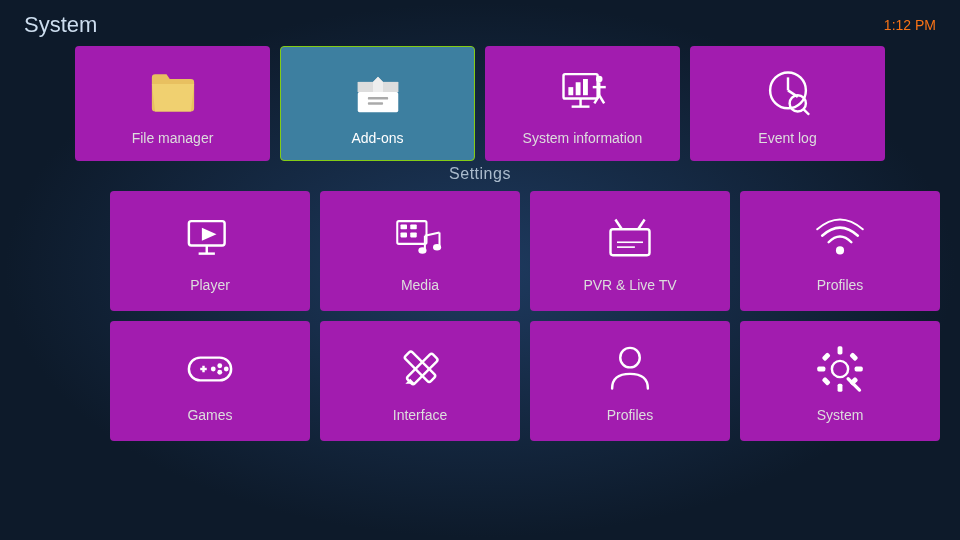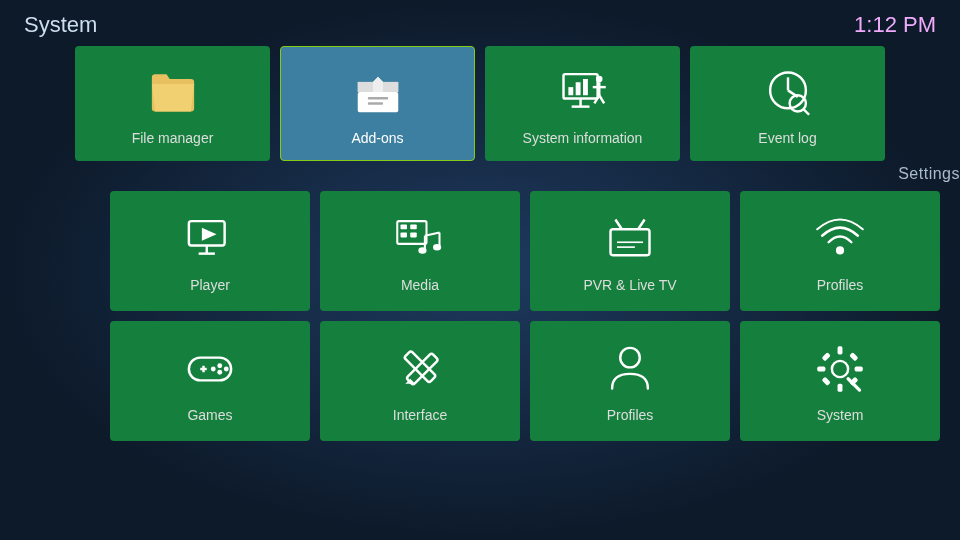--- a/index.html
+++ b/index.html
@@ -41,58 +41,58 @@
       padding: 12px 24px 8px 24px;
     }
 
     .header-title {
       font-size: 22px;
       font-weight: 300;
       color: #ccddee;
     }
 
     .header-time {
-      font-size: 22px;
+      font-size: 14px;
       font-weight: 300;
-      color: #f0abfc;
+      color: #f97316;
     }
 
     
     .top-row {
       display: flex;
       justify-content: center;
       align-items: center;
       gap: 10px;
       padding: 0 20px;
       margin-bottom: 4px;
     }
 
     
     .settings-label {
-      text-align: right;
+      text-align: center;
       font-size: 16px;
       color: #aabbcc;
       margin-bottom: 8px;
       letter-spacing: 0.5px;
     }
 
     
     .grid-row {
       display: flex;
       justify-content: flex-end;
       gap: 10px;
       padding: 0 20px;
       margin-bottom: 10px;
     }
 
     
     .tile {
       width: 200px;
       height: 120px;
-      background: #15803d;
+      background: #a21caf;
       border-radius: 4px;
       display: flex;
       flex-direction: column;
       align-items: center;
       justify-content: center;
       cursor: pointer;
       position: relative;
       transition: background 0.15s;
     }
 

